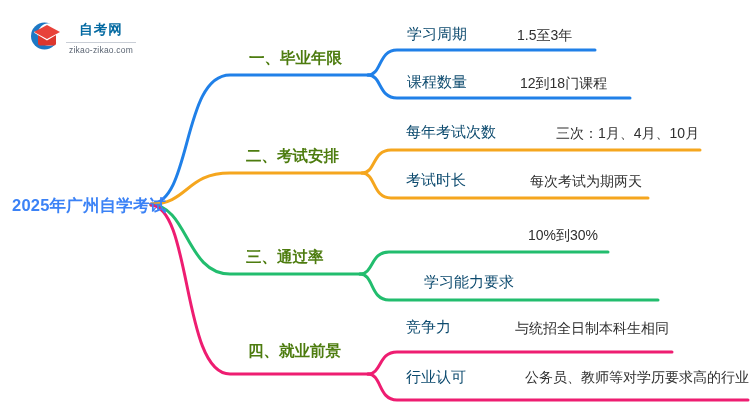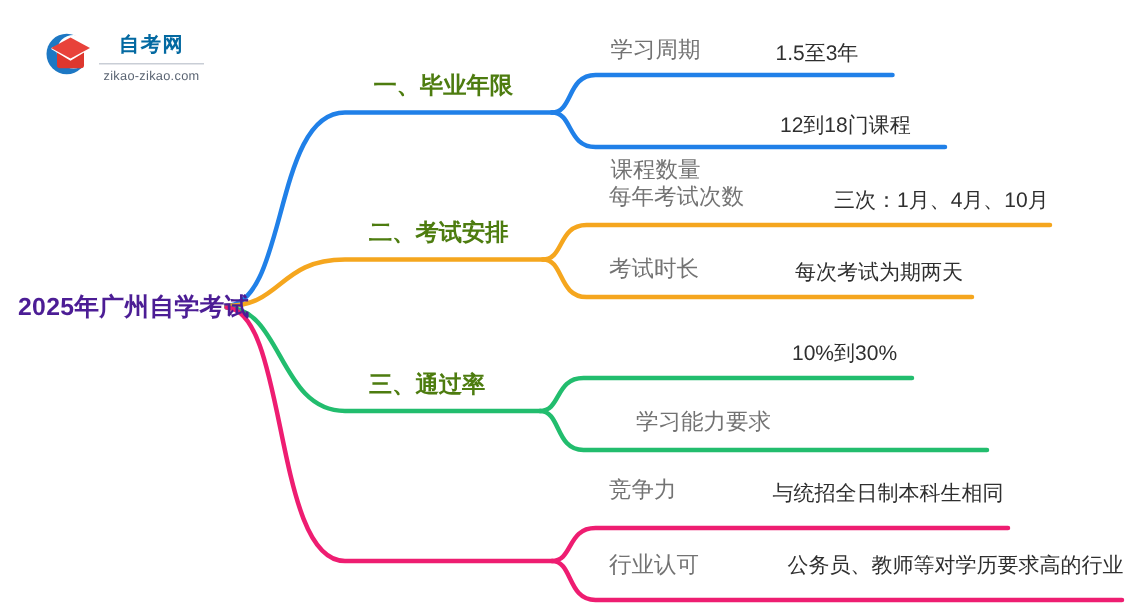--- a/index.html
+++ b/index.html
@@ -3,23 +3,23 @@
 <meta charset="utf-8">
 <style>
   html,body { margin:0; padding:0; }
   body {
     width:750px; height:410px; background:#ffffff; overflow:hidden;
     font-family:"Liberation Sans","DejaVu Sans",sans-serif;
   }
   .stage { position:relative; width:750px; height:410px; background:#fff; }
   svg.lines { position:absolute; left:0; top:0; width:750px; height:410px; }
   .txt { position:absolute; white-space:nowrap; color:#303030; line-height:20px; }
-  .root-label { font-size:16.5px; font-weight:700; color:#4c1d95; letter-spacing:0.2px; }
+  .root-label { font-size:16.5px; font-weight:700; color:#3b82f6; letter-spacing:0.2px; }
   .branch-label { font-size:15.5px; font-weight:600; color:#4d7c0f; }
-  .child-label { font-size:15px; font-weight:500; color:#737373; }
+  .child-label { font-size:15px; font-weight:500; color:#0c4a6e; }
   .child-value { font-size:14px; font-weight:500; color:#2f2f2f; }
   
   .logo { position:absolute; left:30px; top:17px; width:150px; height:40px; }
   .logo-icon { position:absolute; left:0; top:2px; width:34px; height:34px; }
   .logo-textblock { position:absolute; left:36px; top:4px; width:70px; }
   .logo-title { font-size:13.5px; font-weight:700; color:#0369a1; text-align:center; letter-spacing:1px; }
   .logo-divider { height:1px; background:#c9ced6; margin-top:3px; }
   .logo-domain { font-size:8.5px; color:#5a6472; margin-top:2px; text-align:center; letter-spacing:0.2px; }
 </style>
 </head>
@@ -61,31 +61,32 @@
       <div class="logo-divider"></div>
       <div class="logo-domain">zikao-zikao.com</div>
     </div>
   </div>
 
   <div class="txt root-label" style="left:12px; top:195px;">2025年广州自学考试</div>
 
   <div class="txt branch-label" style="left:249px; top:48px;">一、毕业年限</div>
   <div class="txt child-label" style="left:407px; top:24px;">学习周期</div>
   <div class="txt child-value" style="left:517px; top:25px;">1.5至3年</div>
-  <div class="txt child-label" style="left:407px; top:72px;margin-top:32px;">课程数量</div>
+  <div class="txt child-label" style="left:407px; top:72px;">课程数量</div>
   <div class="txt child-value" style="left:520px; top:73px;">12到18门课程</div>
 
   <div class="txt child-label" style="left:406px; top:122px;">每年考试次数</div>
   <div class="txt branch-label" style="left:246px; top:146px;">二、考试安排</div>
   <div class="txt child-value" style="left:556px; top:123px;">三次：1月、4月、10月</div>
   <div class="txt child-label" style="left:406px; top:170px;">考试时长</div>
   <div class="txt child-value" style="left:530px; top:171px;">每次考试为期两天</div>
 
   <div class="txt branch-label" style="left:246px; top:247px;">三、通过率</div>
   <div class="txt child-value" style="left:528px; top:225px;">10%到30%</div>
   <div class="txt child-label" style="left:404px; top:272px;margin-left:20px;">学习能力要求</div>
 
+  <div class="txt branch-label" style="left:248px; top:341px;">四、就业前景</div>
   <div class="txt child-label" style="left:406px; top:317px;">竞争力</div>
   <div class="txt child-value" style="left:515px; top:318px;">与统招全日制本科生相同</div>
   <div class="txt child-label" style="left:406px; top:367px;">行业认可</div>
   <div class="txt child-value" style="left:525px; top:368px;font-family:Liberation Mono, monospace;">公务员、教师等对学历要求高的行业</div>
 
 </div>
 
 </body></html>

